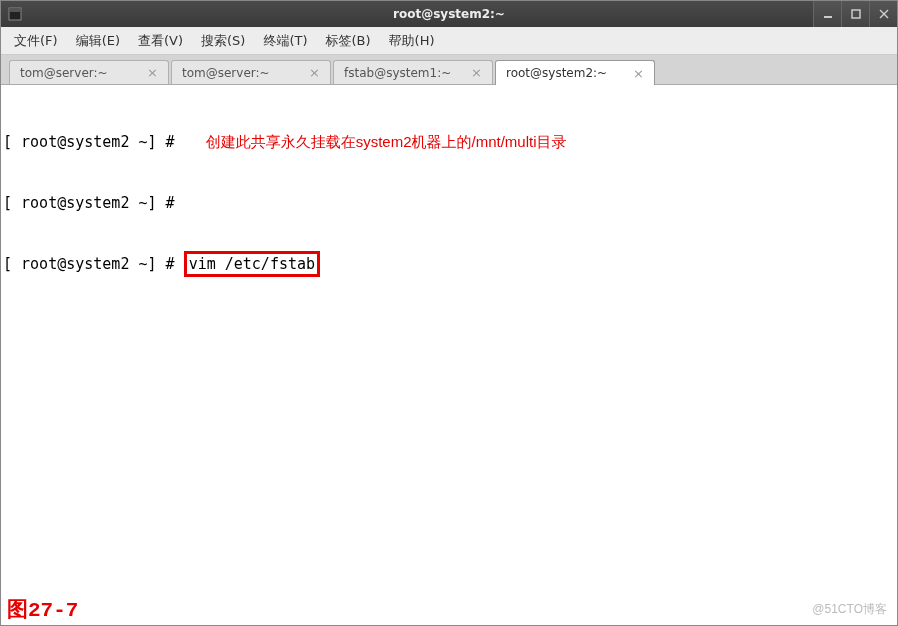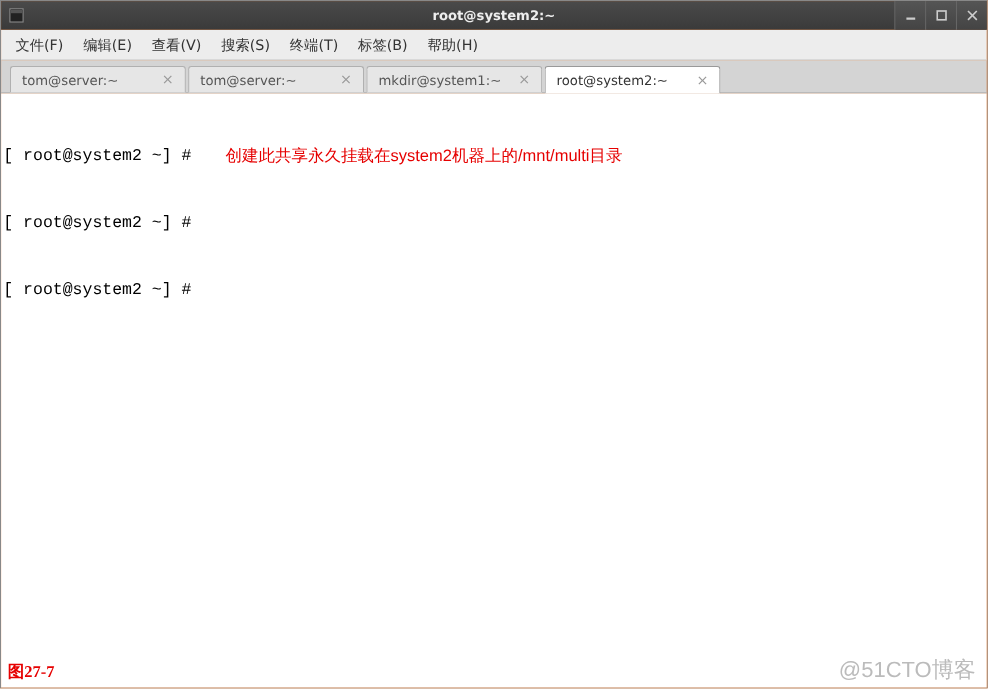--- a/index.html
+++ b/index.html
@@ -15,21 +15,21 @@
       height: 626px;
       overflow: hidden;
       position: relative;
     }
     .window {
       border: 1px solid #888;
       width: 898px;
       height: 626px;
       display: flex;
       flex-direction: column;
-      background: #f97316;
+      background: #c4b5fd;
       text-align: center;
     }
     .titlebar {
       background: linear-gradient(to bottom, #4a4a4a, #3a3a3a);
       color: #fff;
       height: 26px;
       display: flex;
       align-items: center;
       justify-content: center;
       position: relative;
@@ -132,50 +132,49 @@
       position: relative;
       white-space: pre;
     }
     .term-line {
       display: flex;
       align-items: center;
       height: 21px;
     }
     .prompt {
       color: #000;
-      font-family: Liberation Mono, monospace;
     }
     .cmd-box {
       border: 3px solid #e60000;
       padding: 0 2px;
       display: inline-block;
       margin: -2px 0;
     }
     .annotation {
       color: #e60000;
       font-family: "Microsoft YaHei", "SimHei", sans-serif;
       font-weight: normal;
       font-size: 15px;
       margin-left: 22px;
     }
     .fig-label {
       position: absolute;
       bottom: 4px;
       left: 6px;
       color: #e60000;
-      font-family: Liberation Serif, serif;
+      font-family: Liberation Mono, monospace;
       font-weight: bold;
-      font-size: 15px;
+      font-size: 21px;
     }
     .watermark {
       position: absolute;
       bottom: 6px;
       right: 10px;
       color: #bbb;
-      font-size: 20px;
+      font-size: 12px;
       font-family: Arial, sans-serif;
     }
   </style>
 </head>
 <body>
 
 <div class="window">
   <div class="titlebar">
     <span class="titlebar-icon">
       <svg width="14" height="14" viewBox="0 0 14 14">
@@ -217,36 +216,36 @@
   <div class="tabbar">
     <div class="tab">
       <span>tom@server:~</span>
       <span class="tab-close">×</span>
     </div>
     <div class="tab">
       <span>tom@server:~</span>
       <span class="tab-close">×</span>
     </div>
     <div class="tab">
-      <span>mkdir@system1:~</span>
+      <span>fstab@system1:~</span>
       <span class="tab-close">×</span>
     </div>
     <div class="tab active">
       <span>root@system2:~</span>
       <span class="tab-close">×</span>
     </div>
   </div>
 
   <div class="terminal">
     <div class="term-line">
       <span class="prompt">[ root@system2 ~] # </span><span class="annotation">创建此共享永久挂载在system2机器上的/mnt/multi目录</span>
     </div>
     <div class="term-line">
       <span class="prompt">[ root@system2 ~] # </span>
     </div>
     <div class="term-line">
-      <span class="prompt">[ root@system2 ~] # </span>
+      <span class="prompt">[ root@system2 ~] # </span><span class="cmd-box">vim /etc/fstab</span>
     </div>
 
     <div class="fig-label">图27-7</div>
     <div class="watermark">@51CTO博客</div>
   </div>
 </div>
 
 </body></html>

